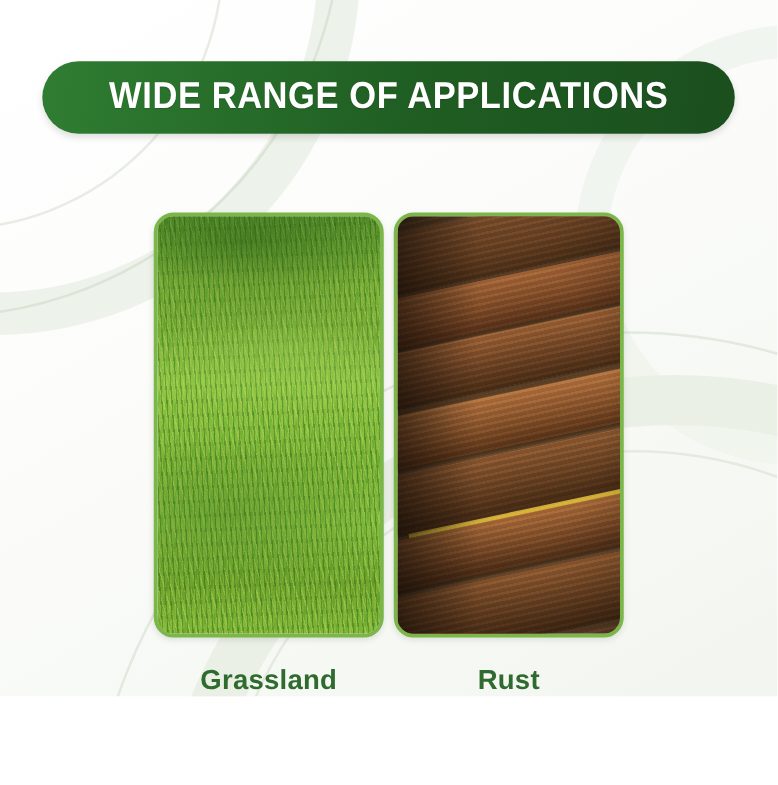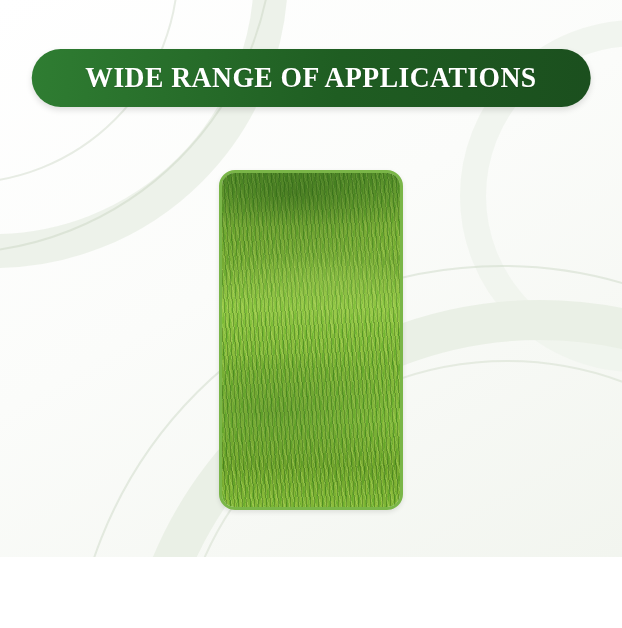--- a/index.html
+++ b/index.html
@@ -13,21 +13,20 @@
     font-family: "Liberation Sans", sans-serif;
     background: #ffffff;
   }
 
   .poster {
     position: relative;
     width: 622px;
     height: 557px;
     background: linear-gradient(150deg, #ffffff 0%, #fbfcfa 45%, #f2f5ef 100%);
     overflow: hidden;
-    font-family: Liberation Serif, serif;
   }
 
   
   .swoosh {
     position: absolute;
     border-radius: 50%;
     border: 1px solid rgba(150, 168, 140, 0.30);
     background: transparent;
     pointer-events: none;
   }
@@ -334,18 +333,40 @@
   <div class="cards">
 
     <div class="card-col">
       <div class="card">
         <div class="photo">
           <div class="grass">
             <div class="grass-blades"></div>
           </div>
         </div>
       </div>
+      <div class="caption">Grassland</div>
     </div>
 
 
+    <div class="card-col">
+      <div class="card">
+        <div class="photo">
+          <div class="rust">
+            <div class="plate p1"></div>
+            <div class="plate p2"></div>
+            <div class="plate p3"></div>
+            <div class="plate p4"></div>
+            <div class="plate p5"></div>
+            <div class="plate p-yellow"></div>
+            <div class="plate p6"></div>
+            <div class="plate p-yellow2"></div>
+            <div class="plate p7"></div>
+            <div class="edge-dark"></div>
+            <div class="grain"></div>
+            <div class="vign"></div>
+          </div>
+        </div>
+      </div>
+      <div class="caption">Rust</div>
+    </div>
 
   </div>
 </div>
 
 </body></html>

